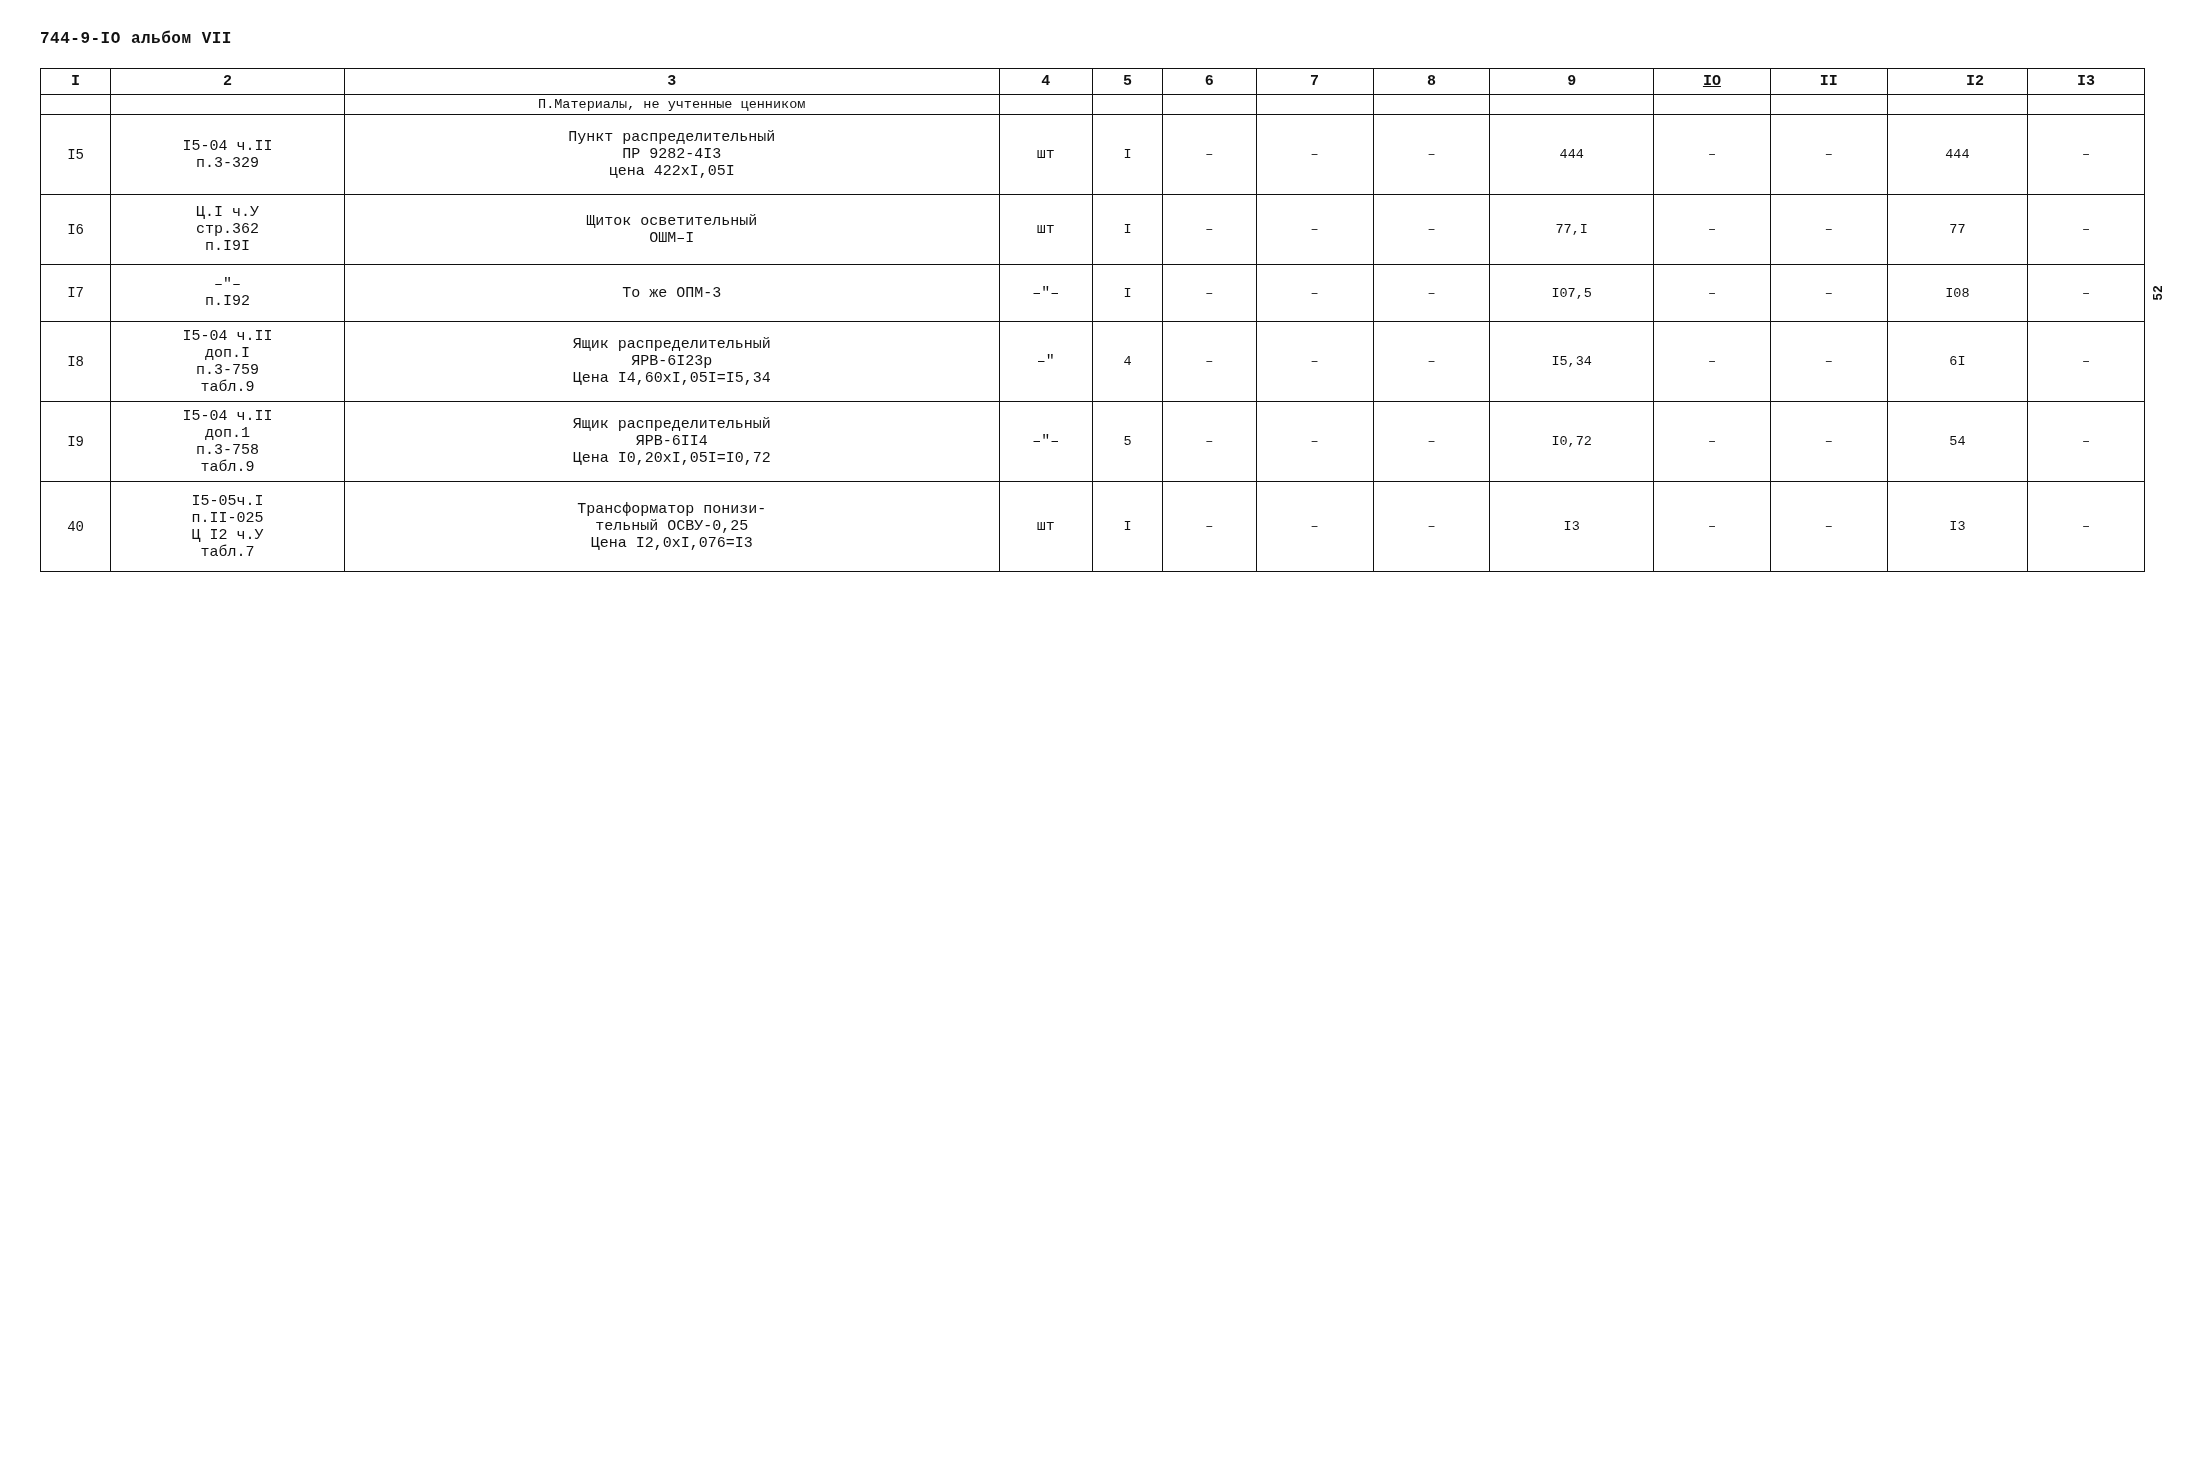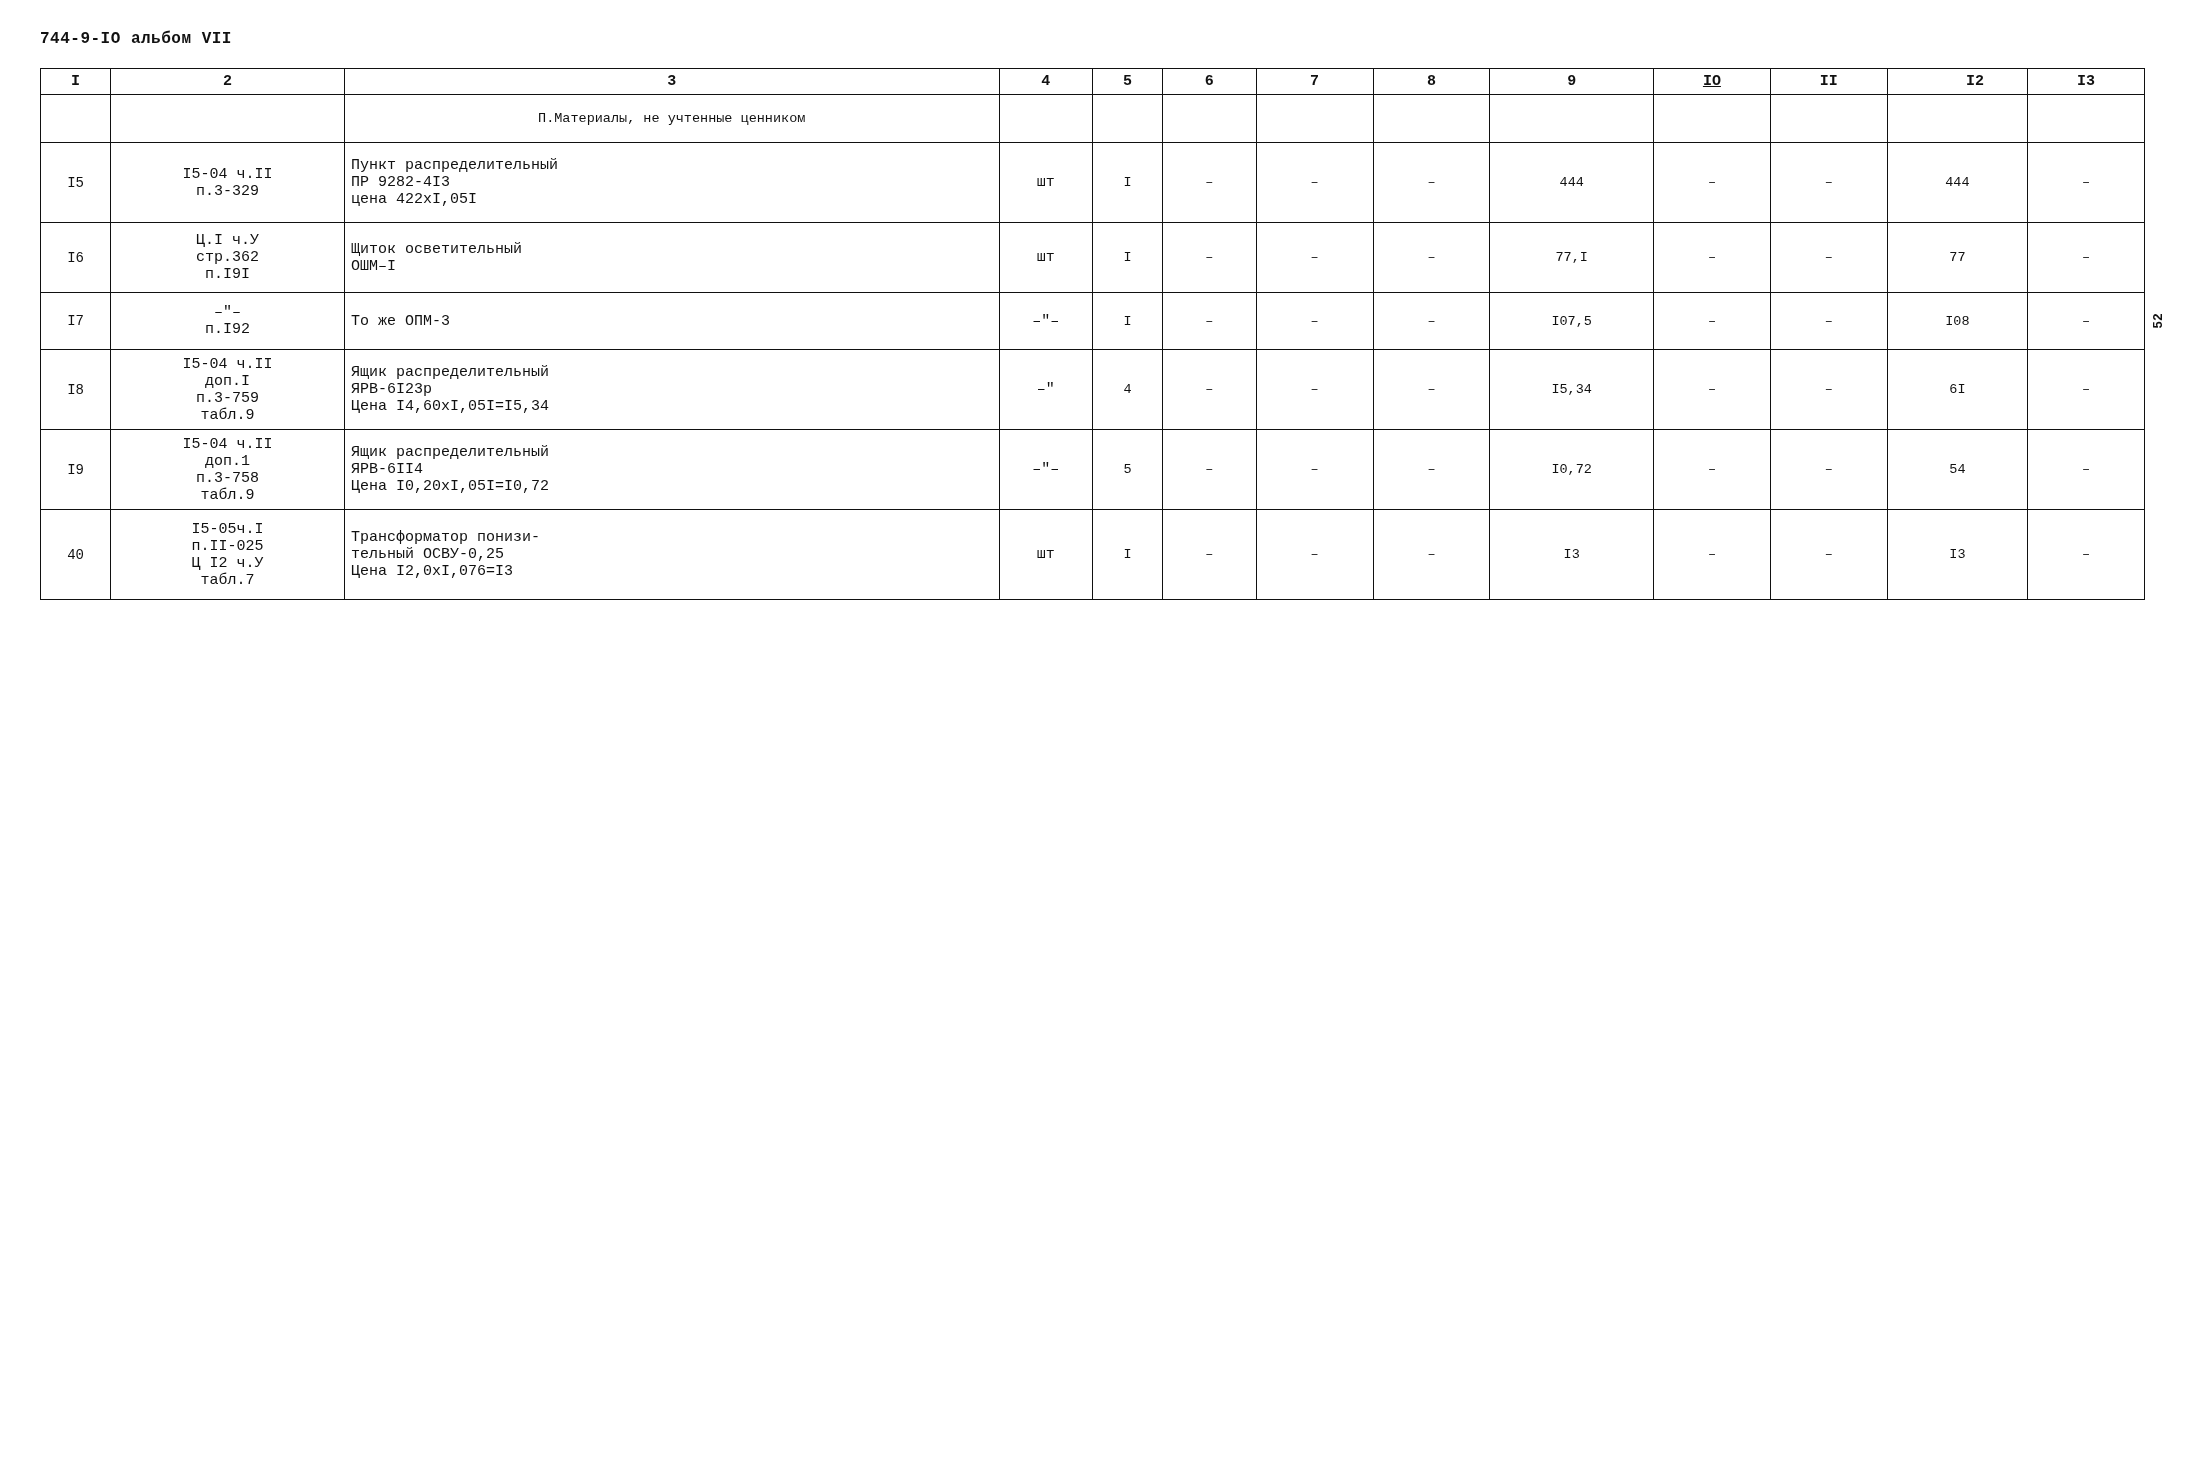--- a/index.html
+++ b/index.html
@@ -19,21 +19,21 @@
     table {
       border-collapse: collapse;
       width: 100%;
     }
     th, td {
       border: 1px solid #111;
       padding: 4px 6px;
       vertical-align: middle;
       text-align: center;
     }
-    td.left { text-align: left; }
+    td.left { text-align: center; }
     th { font-weight: bold; font-size: 15px; }
     td { font-size: 13.5px; }
     .col-1 { width: 3%; }
     .col-2 { width: 10%; }
     .col-3 { width: 28%; }
     .col-4 { width: 4%; }
     .col-5 { width: 3%; }
     .col-6 { width: 4%; }
     .col-7 { width: 5%; }
     .col-8 { width: 5%; }
@@ -66,21 +66,21 @@
       <th class="col-11">II</th>
       <th class="col-12">I2</th>
       <th class="col-13">I3</th>
     </tr>
   </thead>
   <tbody>
 
     <tr>
       <td></td>
       <td></td>
-      <td class="left" style="text-align:center; font-weight:normal; padding: 16px 6px;">П.Материалы, не учтенные ценником</td>
+      <td class="left" style="text-align:center; font-weight:normal; padding: 2px 6px;">П.Материалы, не учтенные ценником</td>
       <td></td>
       <td></td>
       <td></td>
       <td></td>
       <td></td>
       <td></td>
       <td></td>
       <td></td>
       <td></td>
       <td></td>

